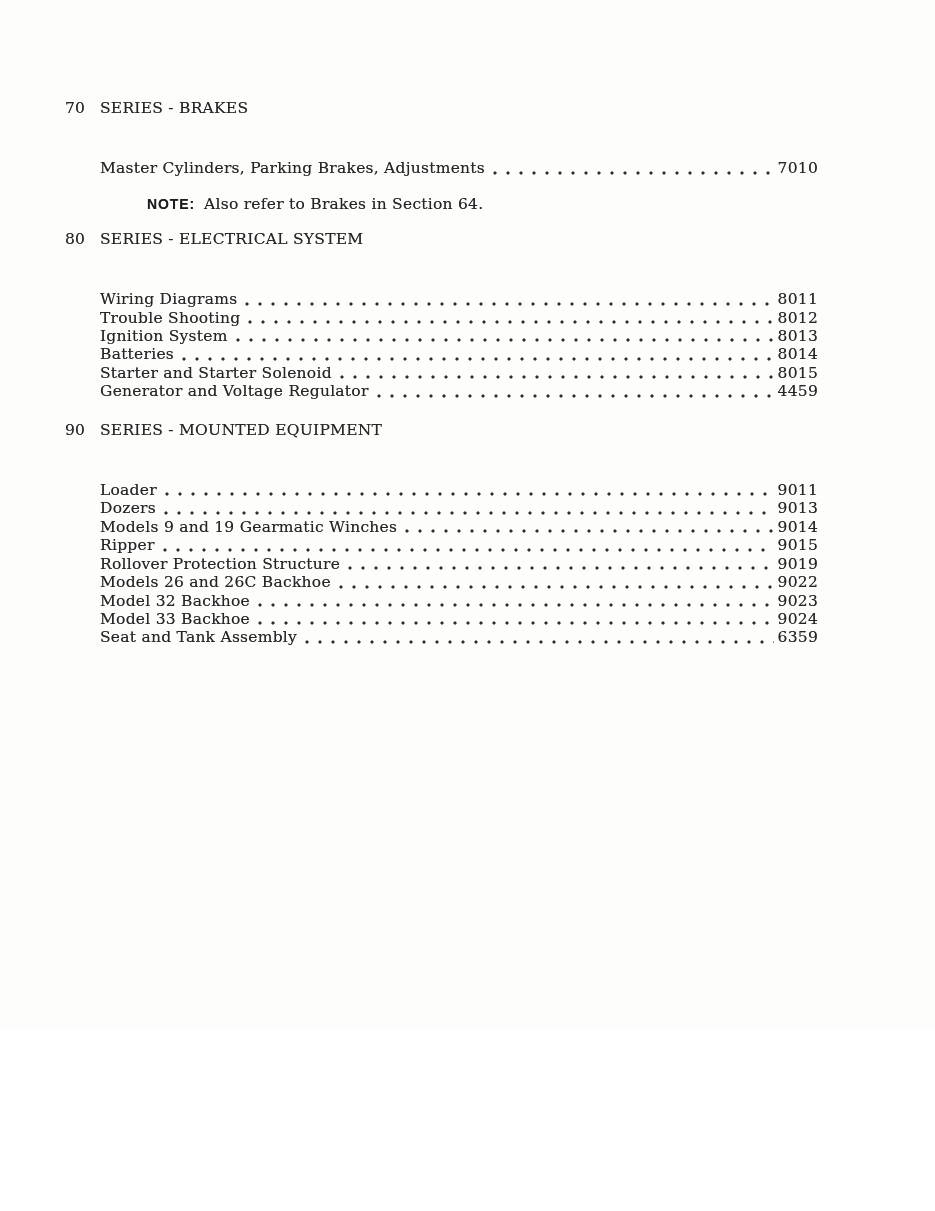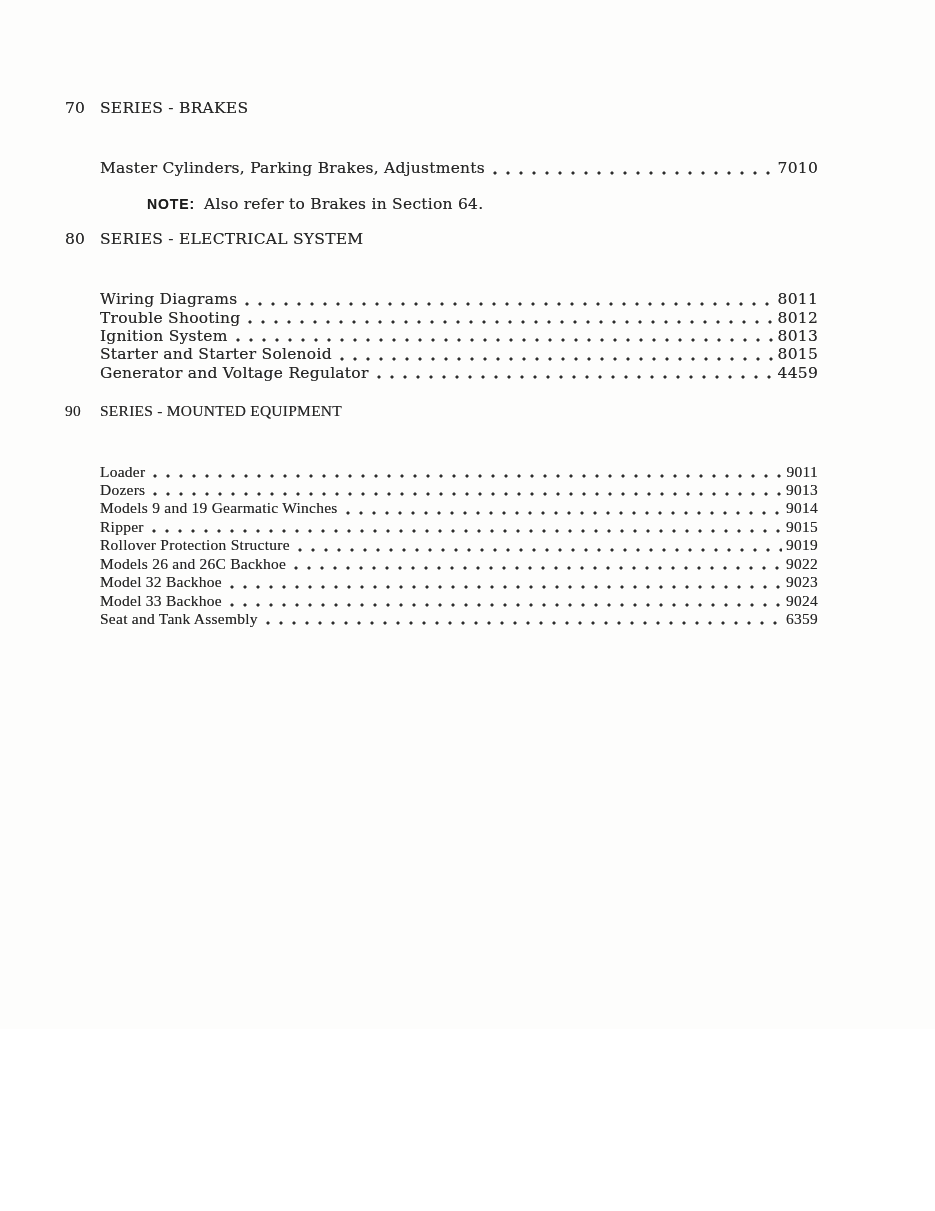--- a/index.html
+++ b/index.html
@@ -72,21 +72,21 @@
   }
   .note-label {
     font-family: "Liberation Sans", "DejaVu Sans", sans-serif;
     font-weight: 700;
     font-size: 14px;
     letter-spacing: 0.9px;
     color: #1c1c1c;
     margin-right: 9px;
   }
   .sec-gap-80 { margin-top: 16px; }
-  .sec-gap-90 { margin-top: 20px; font-family: Liberation Serif, serif; }
+  .sec-gap-90 { margin-top: 20px; }
 </style>
 </head>
 <body>
 
 <div class="page">
   <div class="toc">
 
     <section>
       <div class="sec-header">
         <span class="secnum">70</span>
@@ -119,20 +119,25 @@
           <span class="label">Trouble Shooting</span>
           <span class="dots"></span>
           <span class="pagenum">8012</span>
         </div>
         <div class="row">
           <span class="label">Ignition System</span>
           <span class="dots"></span>
           <span class="pagenum">8013</span>
         </div>
         <div class="row">
+          <span class="label">Batteries</span>
+          <span class="dots"></span>
+          <span class="pagenum">8014</span>
+        </div>
+        <div class="row">
           <span class="label">Starter and Starter Solenoid</span>
           <span class="dots"></span>
           <span class="pagenum">8015</span>
         </div>
         <div class="row">
           <span class="label">Generator and Voltage Regulator</span>
           <span class="dots"></span>
           <span class="pagenum">4459</span>
         </div>
       </div>

